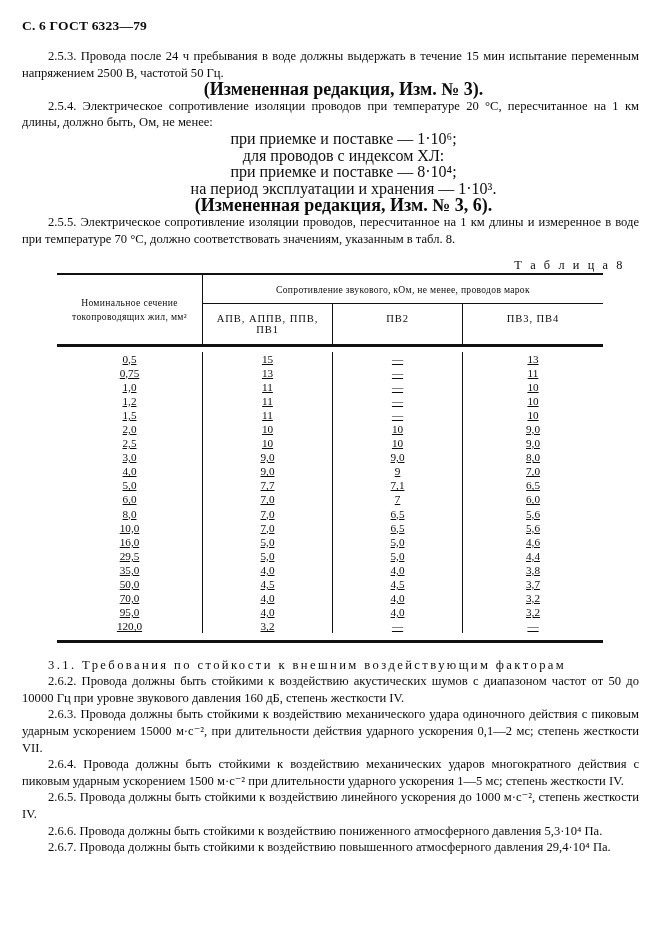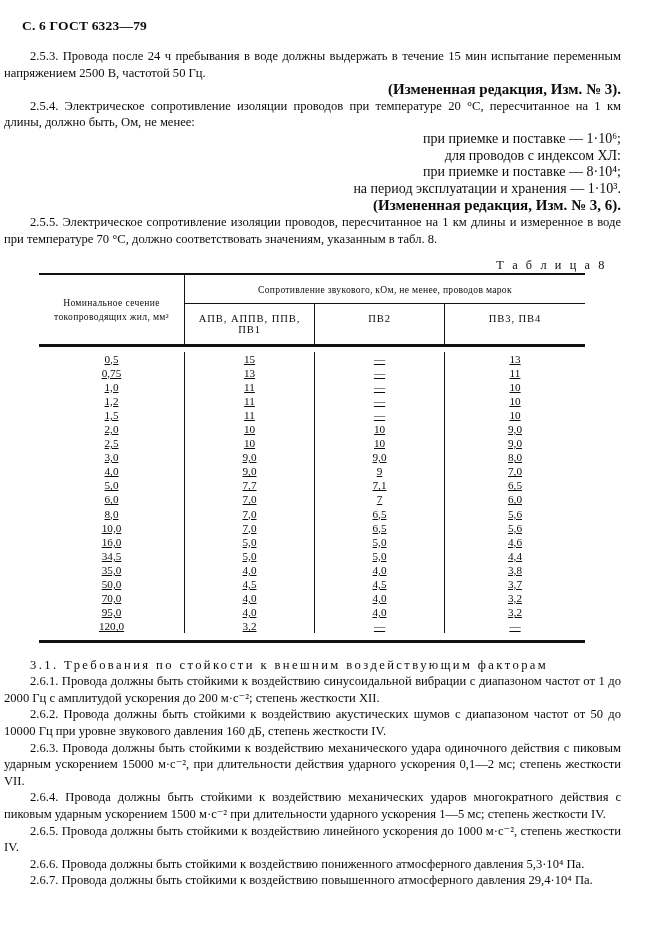--- a/index.html
+++ b/index.html
@@ -25,45 +25,45 @@
     position: absolute;
     top: 18px;
     left: 22px;
     font-size: 13.5px;
     font-weight: bold;
     letter-spacing: 0.2px;
   }
   .content {
     position: absolute;
     top: 48px;
-    left: 4px;
+    left: 22px;
     width: 617px;
   }
   p.body {
     margin: 0 0 0 0;
     font-size: 12.6px;
     line-height: 16.6px;
     text-align: justify;
     text-indent: 26px;
     hyphens: manual;
   }
   p.sub {
     margin: 0;
-    font-size: 14px;
+    font-size: 16px;
     line-height: 16.6px;
     text-indent: 26px;
-    text-align: right;
+    text-align: center;
   }
   p.bold {
     margin: 0;
-    font-size: 15px;
+    font-size: 18px;
     line-height: 16.6px;
     font-weight: bold;
     text-indent: 26px;
-    text-align: right;
+    text-align: center;
   }
   .spaced {
     letter-spacing: 2.4px;
   }
   .tbl-caption {
     margin-top: 11px;
     text-align: right;
     font-size: 12.3px;
     letter-spacing: 2.6px;
     padding-right: 14px;
@@ -202,21 +202,21 @@
             <div class="cell">1,5</div>
             <div class="cell">2,0</div>
             <div class="cell">2,5</div>
             <div class="cell">3,0</div>
             <div class="cell">4,0</div>
             <div class="cell">5,0</div>
             <div class="cell">6,0</div>
             <div class="cell">8,0</div>
             <div class="cell">10,0</div>
             <div class="cell">16,0</div>
-            <div class="cell">34,5</div>
+            <div class="cell">29,5</div>
             <div class="cell">35,0</div>
             <div class="cell">50,0</div>
             <div class="cell">70,0</div>
             <div class="cell">95,0</div>
             <div class="cell">120,0</div>
           </div>
         <div class="col b2" id="col-apv">
             <div class="cell">15</div>
             <div class="cell">13</div>
             <div class="cell">11</div>
@@ -282,21 +282,20 @@
             <div class="cell">3,2</div>
             <div class="cell">—</div>
           </div>
       </div>
     </div>
 
     <div class="tbl-mid-rule"></div>
 
     <div class="after-table">
       <p class="body spaced">3.1. Требования по стойкости к внешним воздействующим факторам</p>
-      <p class="body">2.6.1.  Провода должны быть стойкими к воздействию синусоидальной вибрации с диапазоном частот от 1 до 2000 Гц с амплитудой ускорения до 200 м·с⁻²; степень жесткости XII.</p>
       <p class="body">2.6.2.  Провода должны быть стойкими к воздействию акустических шумов с диапазоном частот от 50 до 10000 Гц при уровне звукового давления 160 дБ, степень жесткости IV.</p>
       <p class="body">2.6.3.  Провода должны быть стойкими к воздействию механического удара одиночного действия с пиковым ударным ускорением 15000 м·с⁻², при длительности действия ударного ускорения 0,1—2 мс; степень жесткости VII.</p>
       <p class="body">2.6.4.  Провода должны быть стойкими к воздействию механических ударов многократного действия с пиковым ударным ускорением 1500 м·с⁻² при длительности ударного ускорения 1—5 мс; степень жесткости IV.</p>
       <p class="body">2.6.5.  Провода должны быть стойкими к воздействию линейного ускорения до 1000 м·с⁻², степень жесткости IV.</p>
       <p class="body">2.6.6.  Провода должны быть стойкими к воздействию пониженного атмосферного давления 5,3·10⁴ Па.</p>
       <p class="body">2.6.7.  Провода должны быть стойкими к воздействию повышенного атмосферного давления 29,4·10⁴ Па.</p>
     </div>
 
   </div>
 </div>

